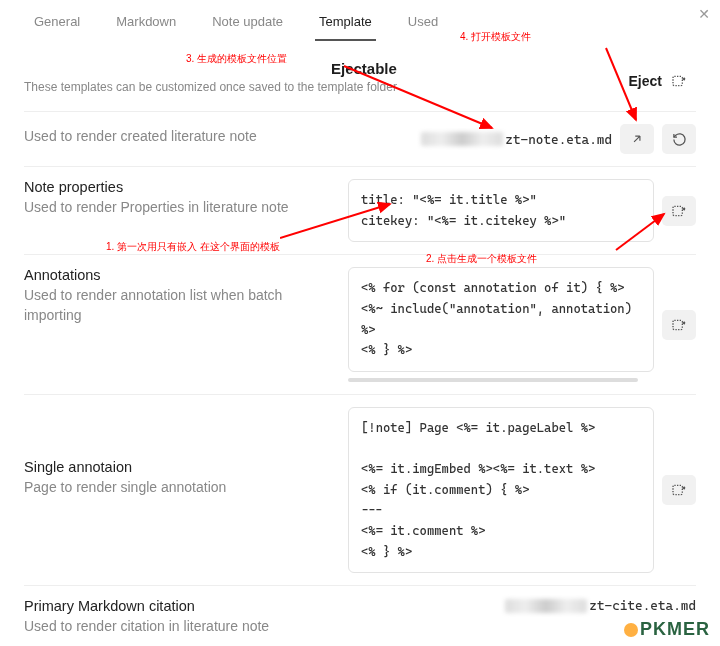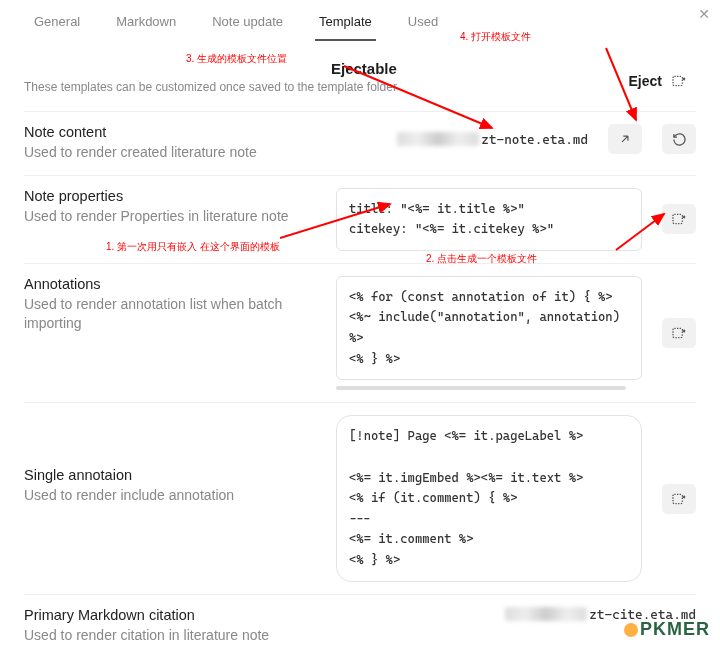--- a/index.html
+++ b/index.html
@@ -67,21 +67,21 @@
       padding: 12px 0;
       border-top: 1px solid #eee;
       gap: 12px;
     }
     .row-left { flex: 1; min-width: 0; }
     .row-title { font-size: 14.5px; font-weight: 500; color: #222; }
     .row-desc { font-size: 14px; color: #888; margin-top: 3px; line-height: 1.4; }
     .row-right {
       display: flex;
       align-items: center;
-      gap: 20px;
+      gap: 8px;
     }
     .filename-box {
       display: flex;
       align-items: center;
       font-family: ui-monospace, "Cascadia Code", Consolas, monospace;
       font-size: 13px;
       color: #333;
       gap: 2px;
     }
     .blur-strip {
@@ -97,21 +97,21 @@
       background: #fff;
       padding: 10px 12px;
       font-family: ui-monospace, "Cascadia Code", Consolas, monospace;
       font-size: 12.5px;
       line-height: 1.65;
       color: #333;
       white-space: pre-wrap;
       word-break: break-all;
       overflow-x: auto;
     }
-    .code-box.tall { min-height: 140px; border-radius: 15px; }
+    .code-box.tall { min-height: 140px; }
     .annotation {
       position: absolute;
       color: #ff0000;
       font-size: 10px;
       font-weight: 400;
       white-space: nowrap;
       pointer-events: none;
     }
     .arrow { position: absolute; pointer-events: none; }
     .watermark {
@@ -157,21 +157,20 @@
         <svg width="16" height="16" viewBox="0 0 24 24" fill="none" stroke="currentColor" stroke-width="2">
             <rect x="3" y="5" width="14" height="14" rx="2" stroke-dasharray="2 2"></rect>
             <path d="M17 9h4m0 0-2-2m2 2-2 2"></path>
           </svg>
       </div>
     </div>
   </div>
 
   <div class="row">
     <div class="row-left">
-      <div class="row-title">Note content</div>
       <div class="row-desc">Used to render created literature note</div>
     </div>
     <div class="row-right">
       <div class="filename-box">
         <span class="blur-strip"></span>
         <span>zt-note.eta.md</span>
       </div>
       <div class="icon-btn">
         <svg width="14" height="14" viewBox="0 0 24 24" fill="none" stroke="currentColor" stroke-width="2">
             <path d="M7 17 17 7M17 7H9m8 0v8"></path>
@@ -220,21 +219,21 @@
             <rect x="3" y="5" width="14" height="14" rx="2" stroke-dasharray="2 2"></rect>
             <path d="M17 9h4m0 0-2-2m2 2-2 2"></path>
           </svg>
       </div>
     </div>
   </div>
 
   <div class="row">
     <div class="row-left" style="padding-top:52px">
       <div class="row-title">Single annotaion</div>
-      <div class="row-desc">Used to render include annotation</div>
+      <div class="row-desc">Page to render single annotation</div>
     </div>
     <div class="row-right">
       <div class="code-box tall">[!note] Page &lt;%= it.pageLabel %&gt;
 
 &lt;%= it.imgEmbed %&gt;&lt;%= it.text %&gt;
 &lt;% if (it.comment) { %&gt;
 ---
 &lt;%= it.comment %&gt;
 &lt;% } %&gt;</div>
       <div class="icon-btn">

